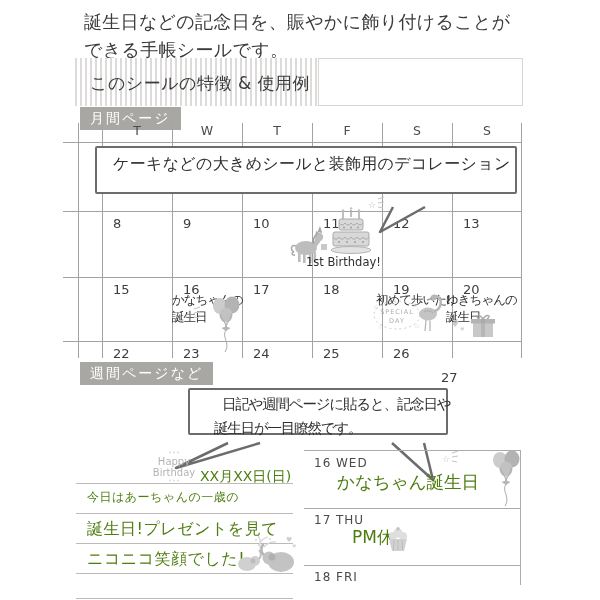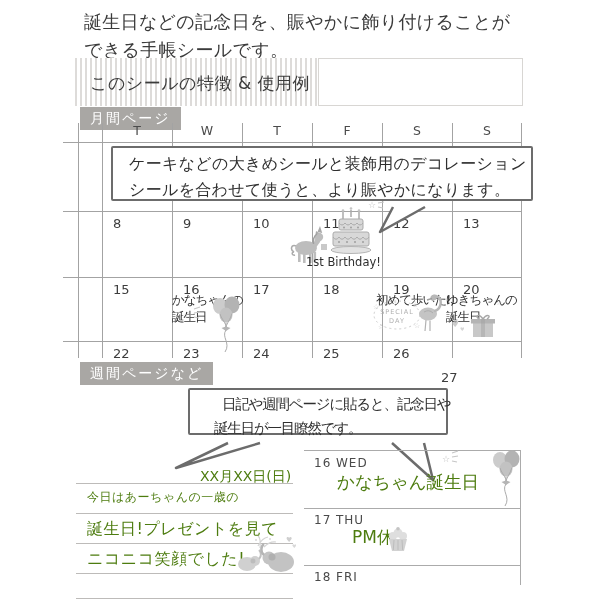--- a/index.html
+++ b/index.html
@@ -112,23 +112,22 @@
       <circle cx="28" cy="36" r="1" fill="#9f9f9f"></circle>
       <circle cx="36" cy="36" r="1" fill="#9f9f9f"></circle>
     <ellipse cx="24" cy="44" rx="20" ry="3.5" fill="#e2e2e2" stroke="#b5b5b5" stroke-width="1"></ellipse>
   </svg>
   <svg class="abs" style="left:368px;top:196px;" width="18" height="14" viewBox="0 0 18 14">
     <text x="0" y="12" font-size="9" fill="#c0c0c0">☆</text>
     <path d="M10,3 L16,1 M10,7 L16,6 M10,11 L15,12" stroke="#c6c6c6" stroke-width="1.2"></path>
   </svg>
   <div class="abs" style="left:306px;top:255px;font-size:11.5px;color:#2e2e2e;white-space:nowrap;">1st Birthday!</div>
 
-  <div class="bubble" style="left:111px;top:146px;width:422px;height:55px;">
+  <div class="bubble" style="left:95px;top:146px;width:422px;height:48px;">
     <div class="bubtxt" style="left:16px;top:6px;">ケーキなどの大きめシールと装飾用のデコレーション</div>
-    <div class="bubtxt" style="left:16px;top:32px;">シールを合わせて使うと、より賑やかになります。</div>
   </div>
   <svg class="abs" style="left:374px;top:205px;" width="56" height="32" viewBox="0 0 56 32">
     <path d="M19,2 L6,27 L51,2" fill="#ffffff" stroke="#6c6c6c" stroke-width="2.5" stroke-linejoin="round"></path>
   </svg>
 
   <div class="note" style="left:172px;top:292px;">かなちゃんの</div>
   <div class="note" style="left:172px;top:309px;">誕生日</div>
   <svg class="abs" style="left:208px;top:296px;" width="36" height="58" viewBox="0 0 36 58">
     <ellipse cx="12" cy="10" rx="7" ry="8" fill="#cccccc"></ellipse>
     <ellipse cx="24" cy="9" rx="7.5" ry="8.5" fill="#b3b3b3"></ellipse>
@@ -185,20 +184,26 @@
     <div class="bubtxt" style="left:32px;top:5px;font-size:14.5px;letter-spacing:-1.2px;">日記や週間ページに貼ると、記念日や</div>
     <div class="bubtxt" style="left:24px;top:29px;font-size:14.5px;letter-spacing:-1.2px;">誕生日が一目瞭然です。</div>
   </div>
   <svg class="abs" style="left:168px;top:440px;" width="96" height="34" viewBox="0 0 96 34">
     <path d="M60,3 L8,28 L92,3" fill="#ffffff" stroke="#6c6c6c" stroke-width="2.5" stroke-linejoin="round"></path>
   </svg>
   <svg class="abs" style="left:384px;top:440px;" width="54" height="44" viewBox="0 0 54 44">
     <path d="M8,3 L49,40 L40,3" fill="#ffffff" stroke="#6c6c6c" stroke-width="2.5" stroke-linejoin="round"></path>
   </svg>
 
+  <div class="abs" style="left:143px;top:450px;width:62px;text-align:center;color:#b3b3b3;">
+    <div style="font-size:5px;color:#c9c9c9;">* * *</div>
+    <div style="font-size:10px;">Happy</div>
+    <div style="font-size:10px;">Birthday</div>
+    <div style="font-size:5px;color:#c9c9c9;">* * *</div>
+  </div>
   <div class="hand" style="left:200px;top:468px;font-size:14px;">XX月XX日(日)</div>
 
   <div class="rule" style="left:76px;top:483px;width:217px;"></div>
   <div class="rule" style="left:76px;top:513px;width:217px;"></div>
   <div class="rule" style="left:76px;top:543px;width:217px;"></div>
   <div class="rule" style="left:76px;top:573px;width:217px;"></div>
   <div class="rule" style="left:76px;top:598px;width:217px;"></div>
 
   <div class="hand" style="left:87px;top:489px;font-size:12px;letter-spacing:0.5px;">今日はあーちゃんの一歳の</div>
   <div class="hand" style="left:87px;top:519px;font-size:16px;letter-spacing:0.5px;">誕生日!プレゼントを見て</div>

